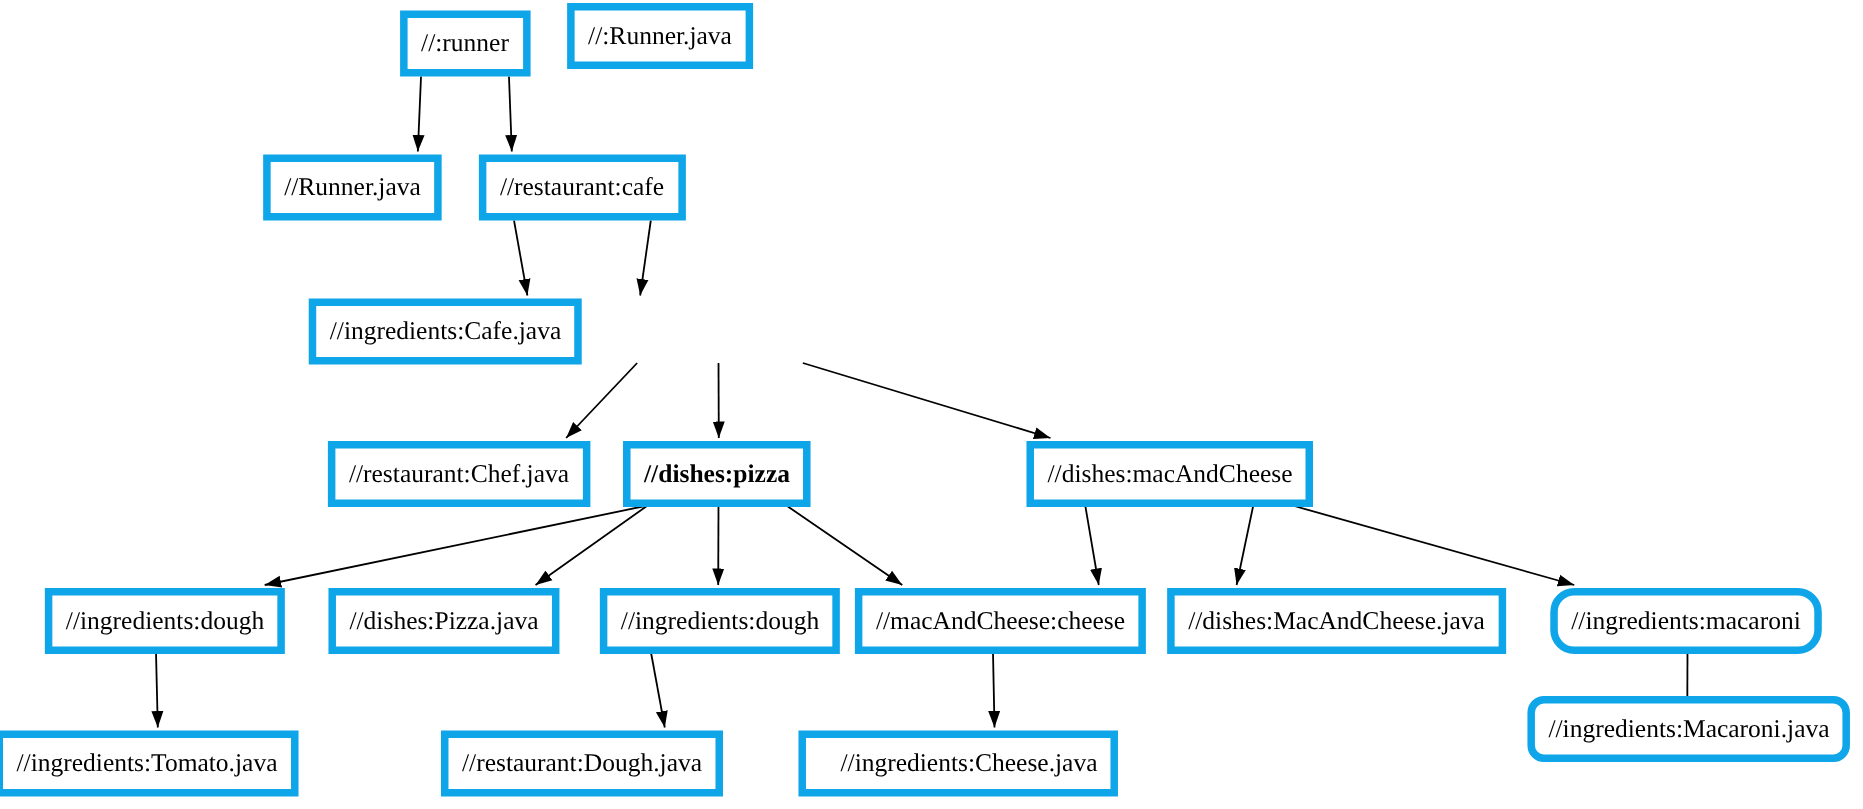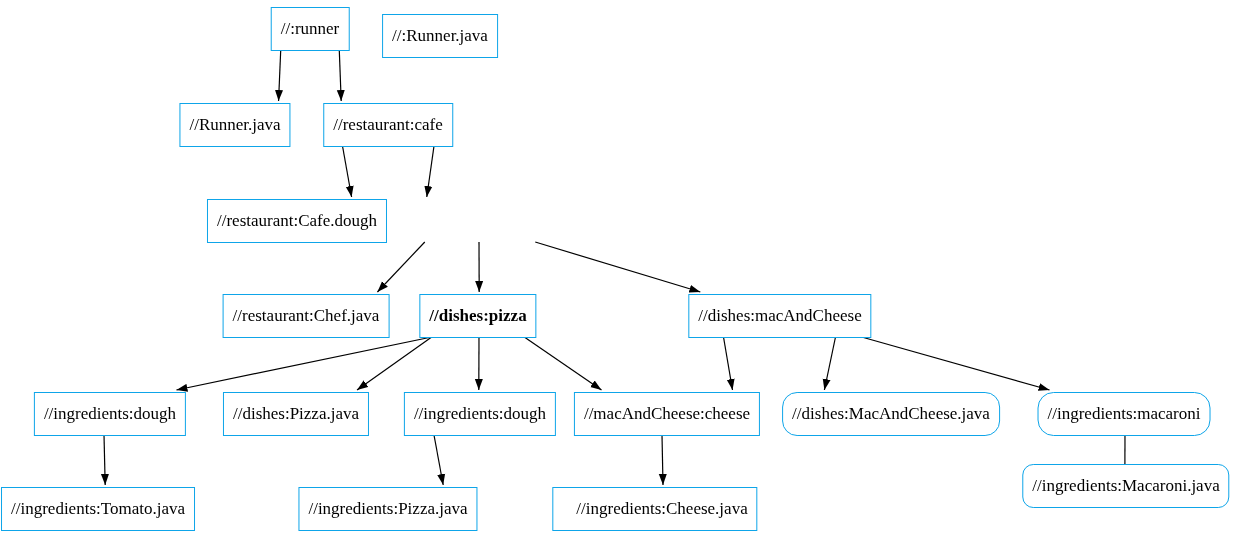--- a/index.html
+++ b/index.html
@@ -22,21 +22,21 @@
     z-index: 0;
   }
   #edges line {
     stroke: #000000;
     stroke-width: 1.2;
   }
   .node {
     position: absolute;
     transform: translate(-50%, -50%);
     background: #ffffff;
-    border: 1px solid #0ea5e9;
+    border: 5px solid #0ea5e9;
     color: #000000;
     height: 44px;
     box-sizing: border-box;
     display: flex;
     align-items: center;
     justify-content: center;
     padding: 0 9px;
     font-size: 17px;
     white-space: nowrap;
     z-index: 1;
@@ -65,30 +65,30 @@
       <line x1="524.265625" y1="337" x2="601.4921875" y2="390" marker-end="url(#arrow)"></line>
       <line x1="723.5" y1="337" x2="732.5078125" y2="390" marker-end="url(#arrow)"></line>
       <line x1="835.5" y1="337" x2="824.4000000000001" y2="390" marker-end="url(#arrow)"></line>
       <line x1="861.6796875" y1="337" x2="1049.5234375" y2="390" marker-end="url(#arrow)"></line>
       <line x1="104" y1="435" x2="105.2" y2="485" marker-end="url(#arrow)"></line>
       <line x1="434" y1="435" x2="443.20000000000005" y2="485" marker-end="url(#arrow)"></line>
       <line x1="662" y1="435" x2="663" y2="485" marker-end="url(#arrow)"></line>
       <line x1="1125" y1="435" x2="1124.8" y2="485" marker-end="url(#arrow)"></line>
     </svg>
 <div class="node" id="node-runner" style="left: 310px; top: 29px;">//:runner</div>
-    <div class="node" id="node-root-runner-java" style="left: 440px; top: 36px;">//:Runner.java</div>
+    <div class="node" id="node-root-runner-java" style="left: 440px; top: 24px;">//:Runner.java</div>
     <div class="node" id="node-runner-java" style="left: 235px; top: 125px;">//Runner.java</div>
     <div class="node" id="node-cafe" style="left: 388px; top: 125px;">//restaurant:cafe</div>
-    <div class="node" id="node-cafe-java" style="left: 297px; top: 221px;">//restaurant:Cafe.dough</div>
+    <div class="node" id="node-cafe-java" style="left: 297px; top: 221px;">//ingredients:Cafe.java</div>
     <div class="node" id="node-chef-java" style="left: 306px; top: 316px;">//restaurant:Chef.java</div>
     <div class="node" id="node-pizza" style="left: 478px; top: 316px; font-weight: bold;">//dishes:pizza</div>
     <div class="node" id="node-mac-and-cheese" style="left: 780px; top: 316px;">//dishes:macAndCheese</div>
     <div class="node" id="node-tomato" style="left: 110px; top: 414px;">//ingredients:dough</div>
     <div class="node" id="node-pizza-java" style="left: 296px; top: 414px;">//dishes:Pizza.java</div>
     <div class="node" id="node-dough" style="left: 480px; top: 414px;">//ingredients:dough</div>
     <div class="node" id="node-cheese" style="left: 667px; top: 414px;">//macAndCheese:cheese</div>
-    <div class="node" id="node-mac-and-cheese-java" style="left: 891px; top: 414px; border-radius: 15px;">//dishes:MacAndCheese.java</div>
+    <div class="node" id="node-mac-and-cheese-java" style="left: 891px; top: 414px;">//dishes:MacAndCheese.java</div>
     <div class="node" id="node-macaroni" style="left: 1124px; top: 414px; border-radius: 16px;">//ingredients:macaroni</div>
     <div class="node" id="node-tomato-java" style="left: 98px; top: 509px;">//ingredients:Tomato.java</div>
-    <div class="node" id="node-dough-java" style="left: 388px; top: 509px;">//ingredients:Pizza.java</div>
-    <div class="node" id="node-cheese-java" style="left: 655px; top: 509px; padding-left: 23px;">//ingredients:Cheese.java</div>
+    <div class="node" id="node-dough-java" style="left: 388px; top: 509px;">//restaurant:Dough.java</div>
+    <div class="node" id="node-cheese-java" style="left: 639px; top: 509px; padding-left: 23px;">//ingredients:Cheese.java</div>
     <div class="node" id="node-macaroni-java" style="left: 1126px; top: 486px; border-radius: 11px;">//ingredients:Macaroni.java</div>
   </div>
 
 </body></html>

